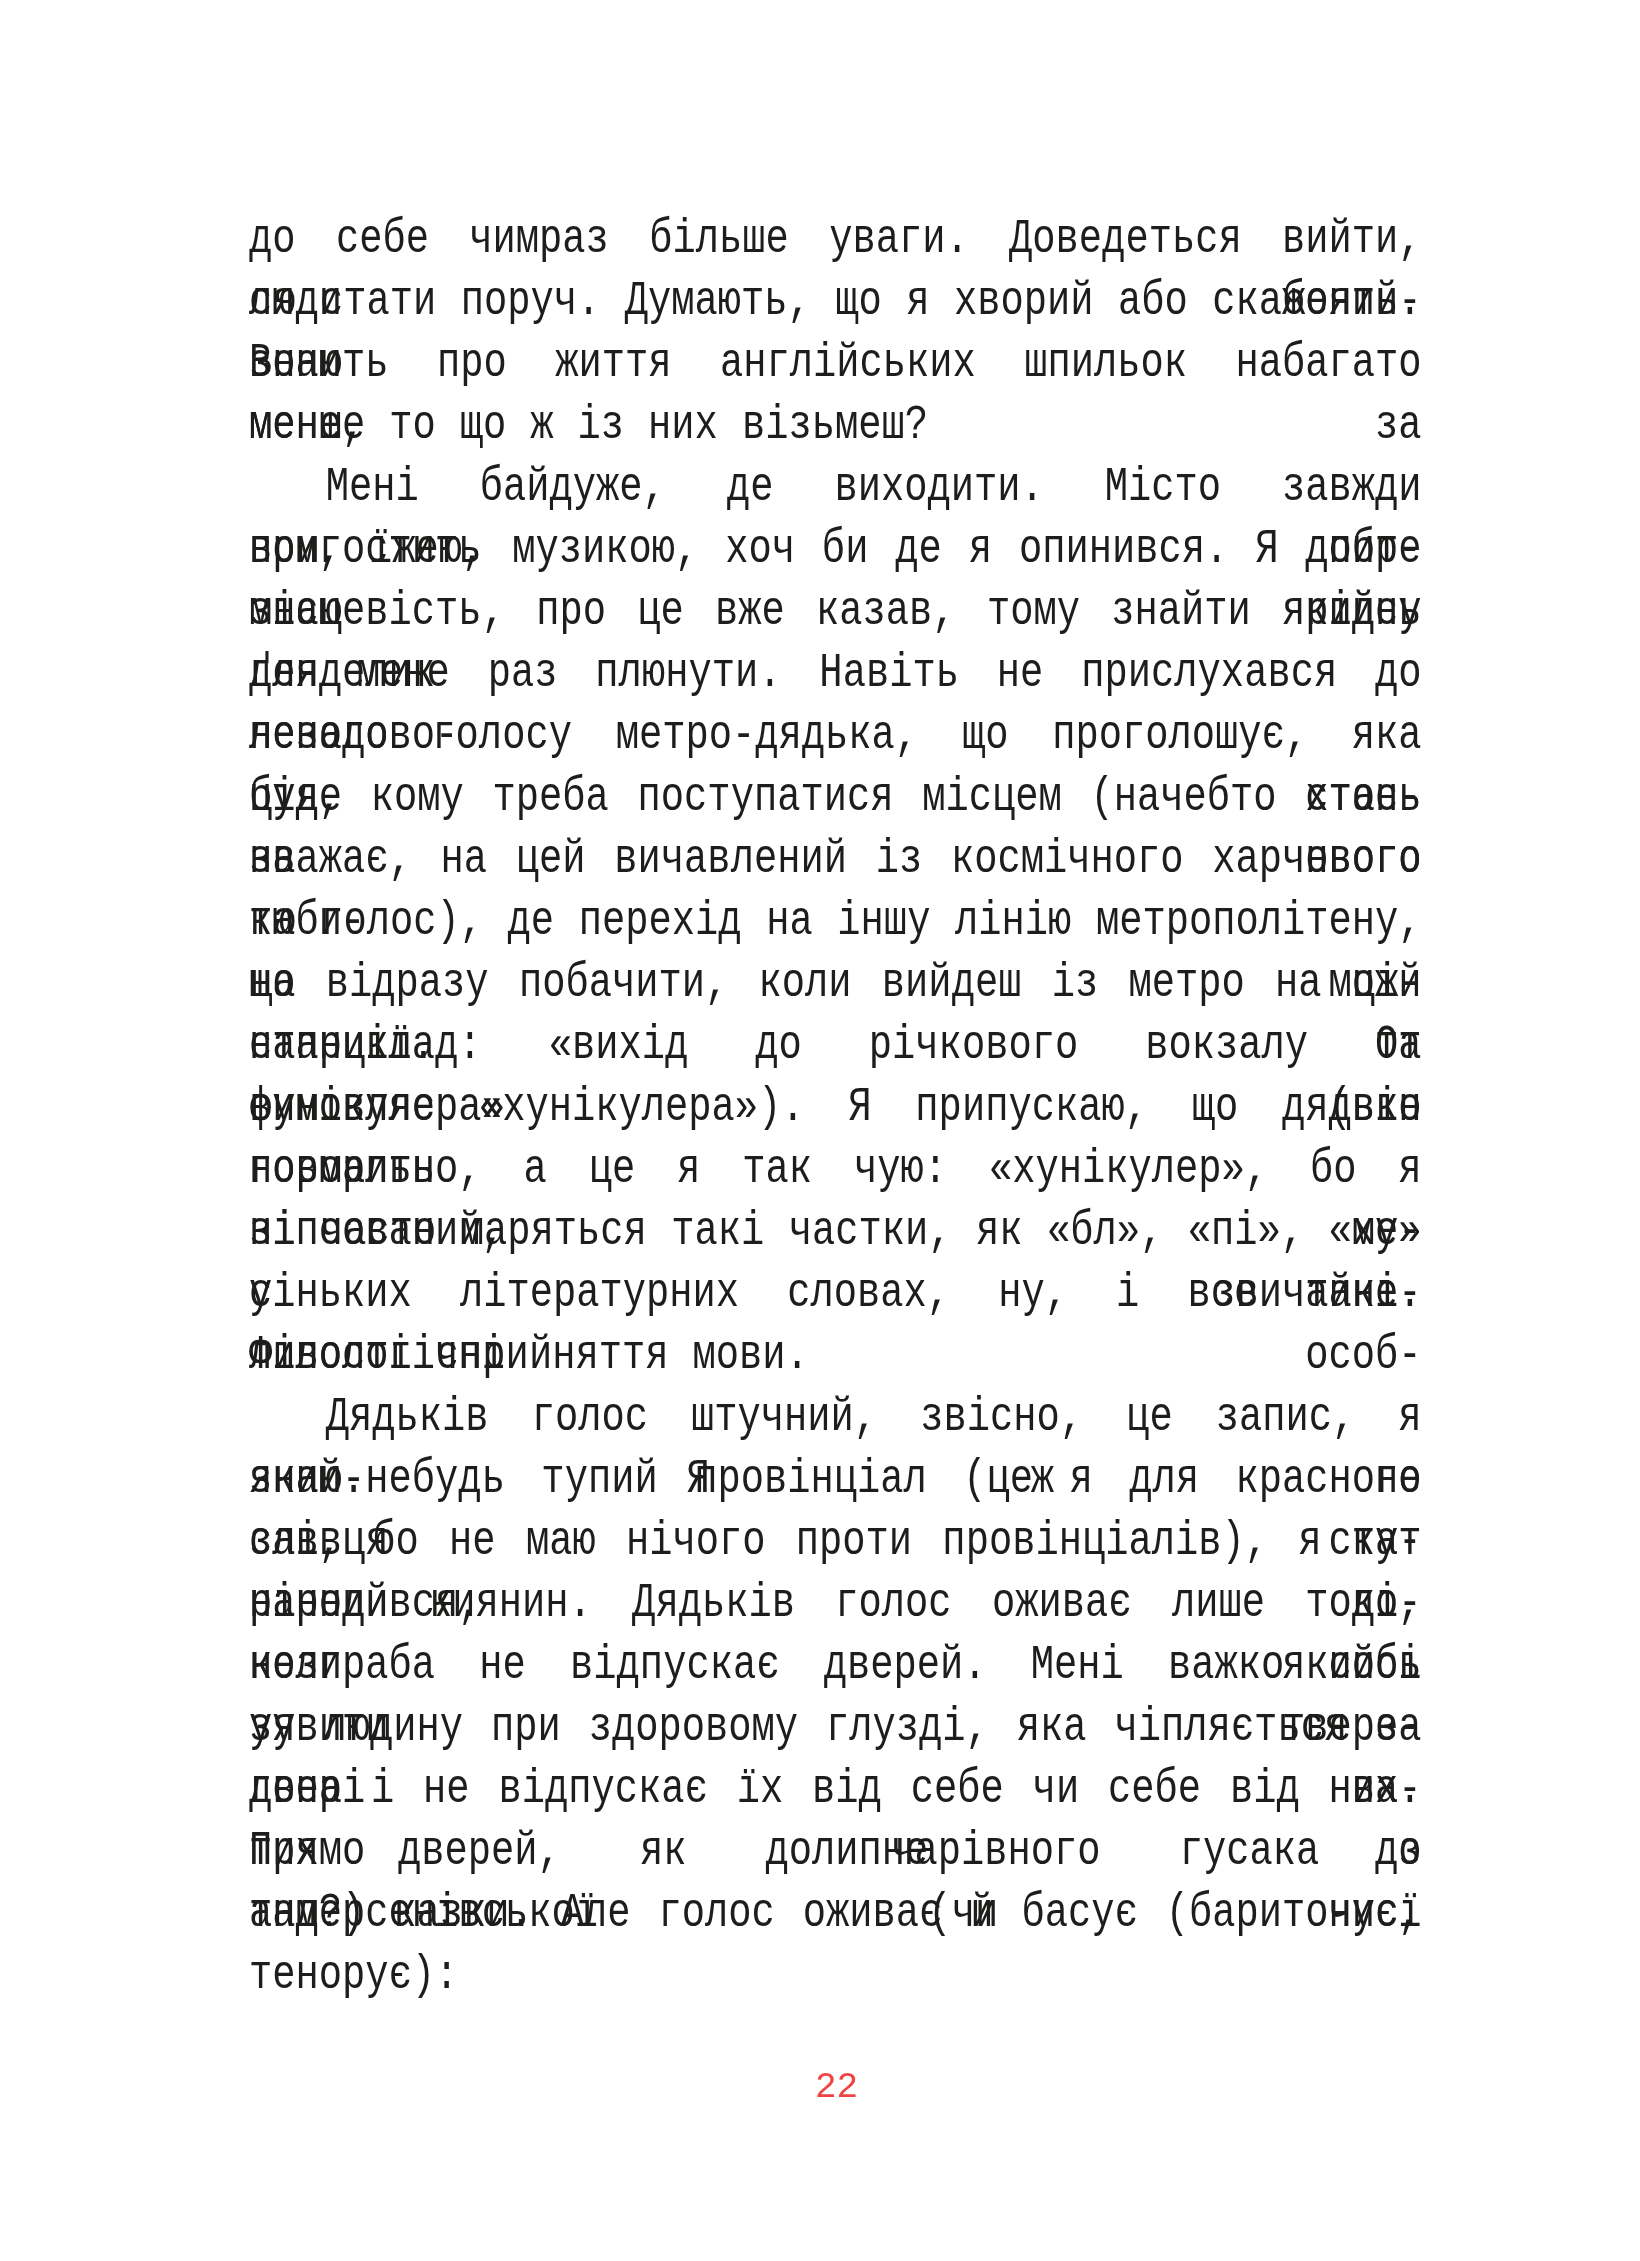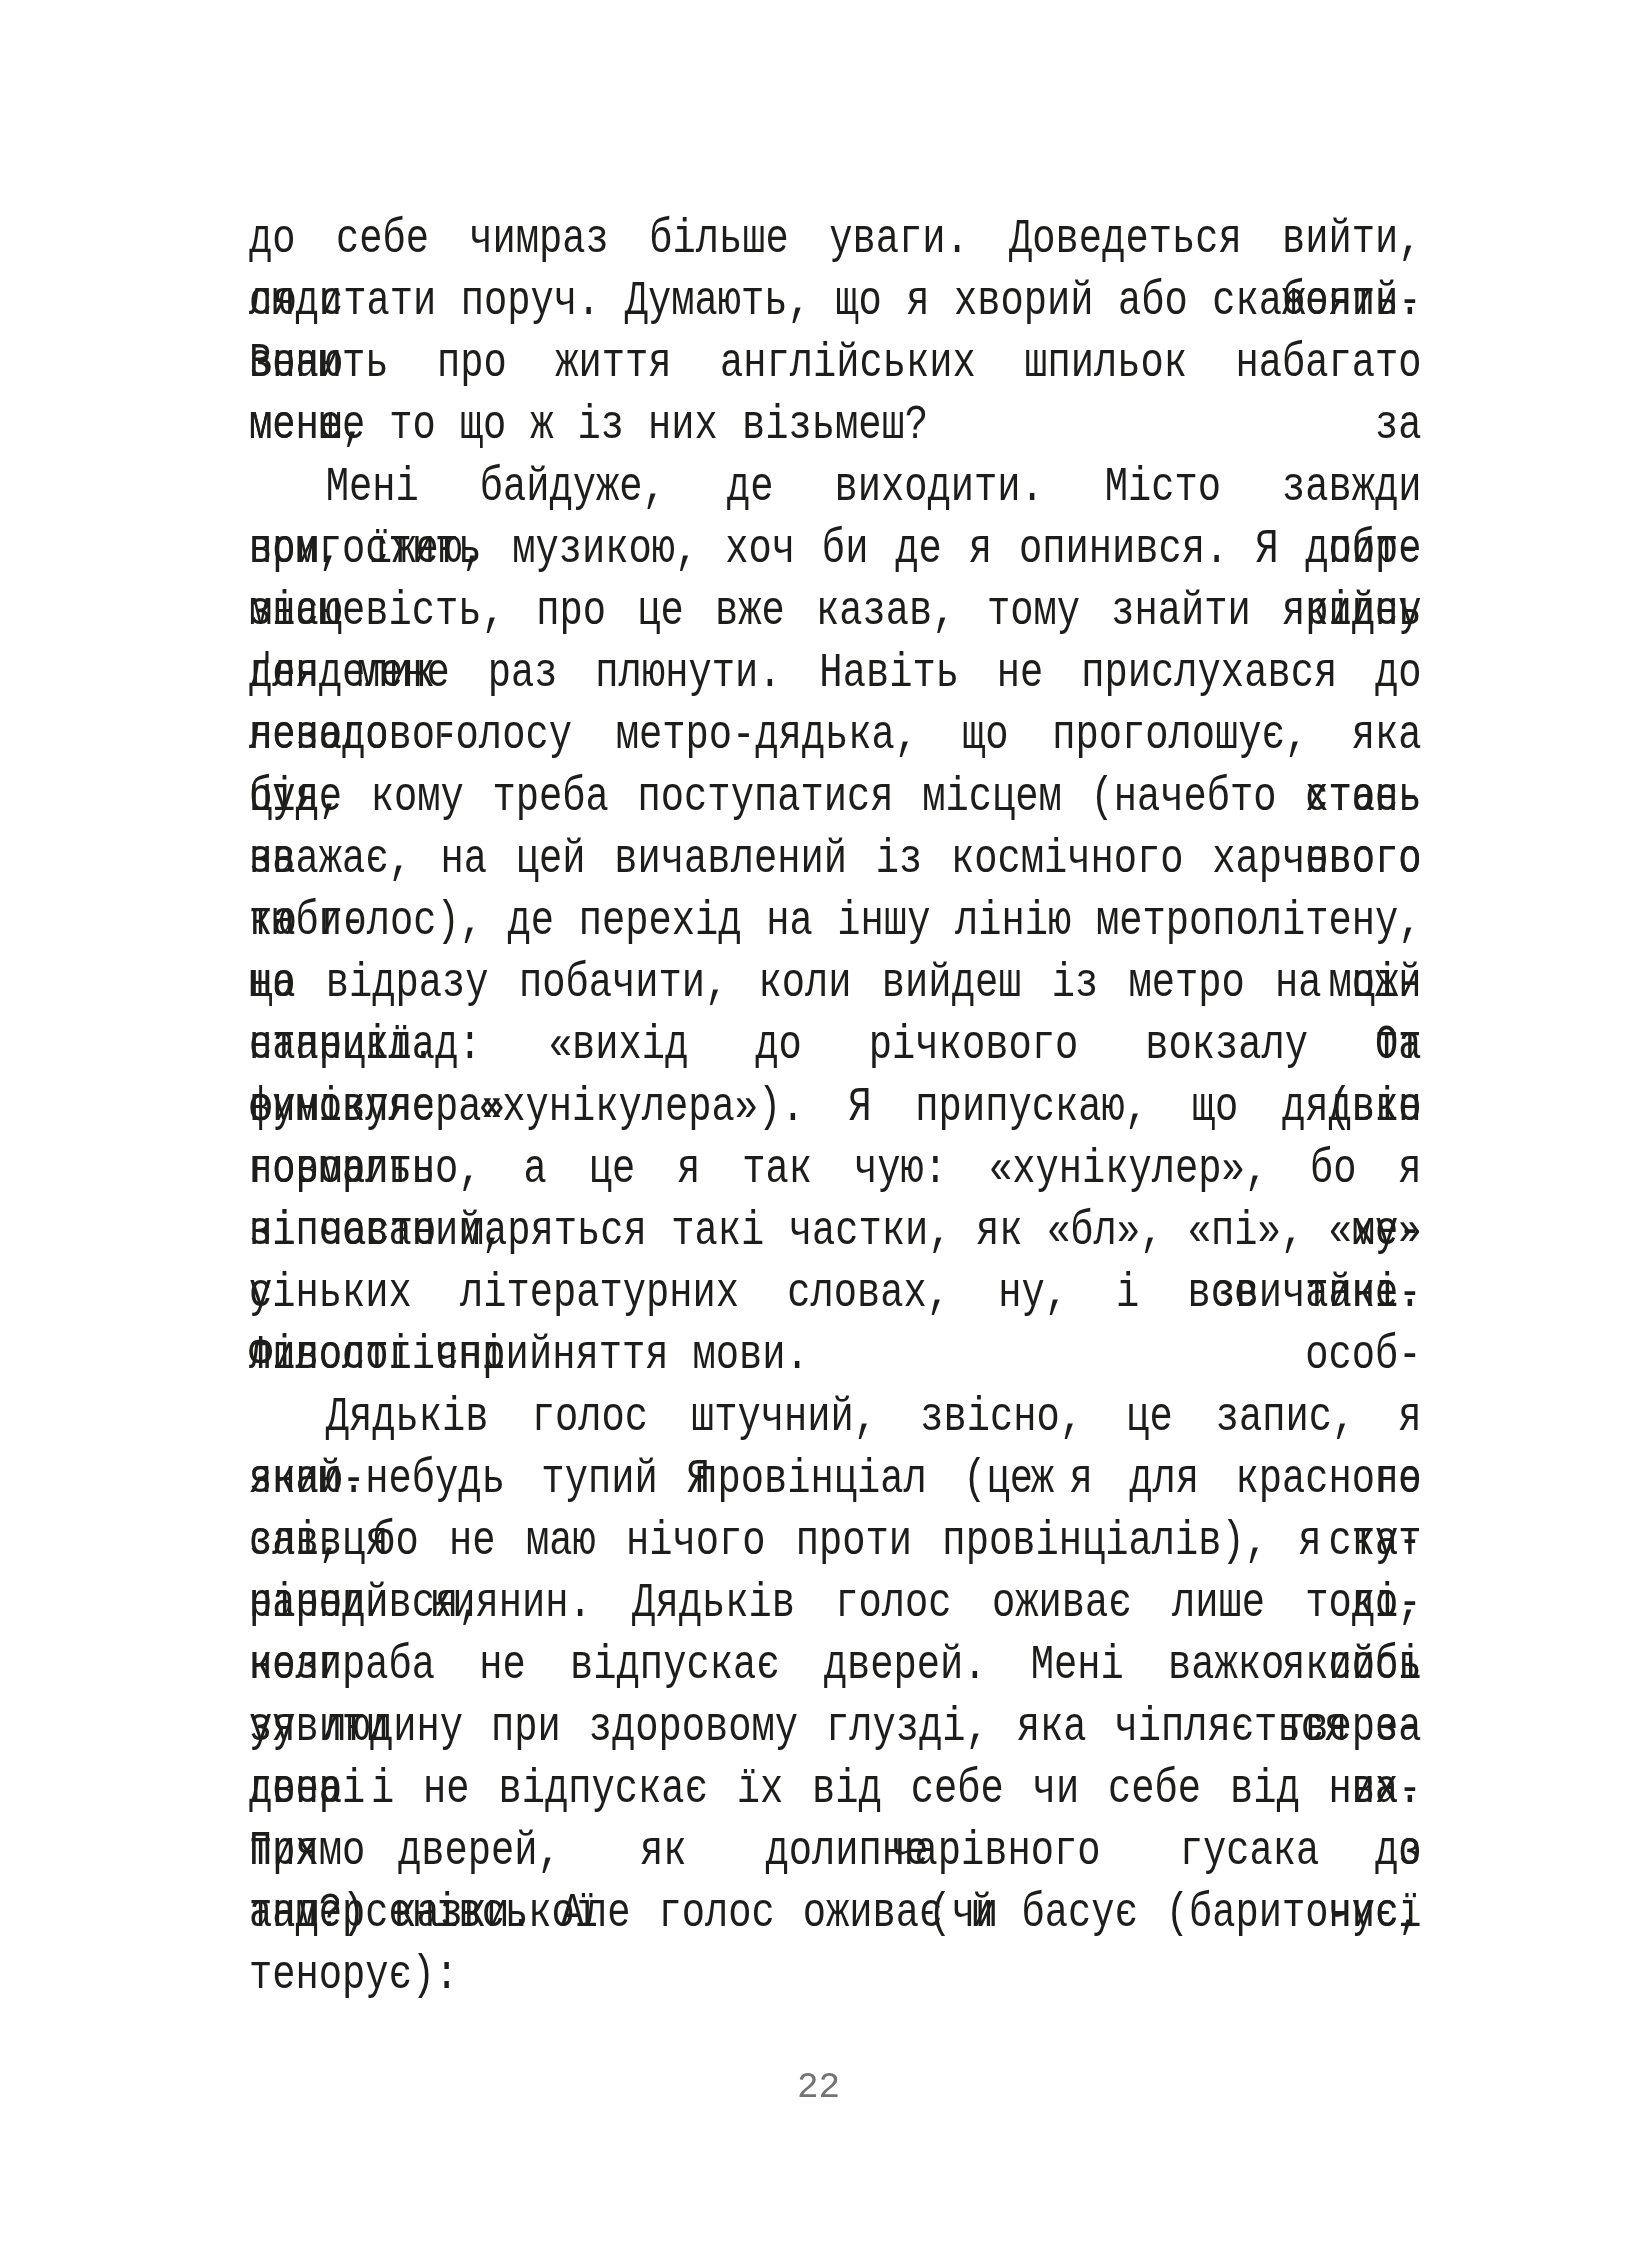--- a/index.html
+++ b/index.html
@@ -37,27 +37,27 @@
     word-spacing: 0.9px;
   }
   .line.indent {
     text-indent: 95px;
   }
   .line.para-end {
     text-align-last: left;
   }
   .folio {
     position: absolute;
-    left: 231px;
+    left: 249px;
     top: 2068px;
     width: 1175px;
     text-align: center;
     font-size: 36px;
     line-height: 39px;
-    color: #737373;
+    color: #ef4444;
   }
 </style>
 </head>
 <body>
 
 <div class="book-page">
   <div class="text-block" id="text-block">
       <div class="paragraph">
         <div class="line">до себе чимраз більше уваги. Доведеться вийти, люди боять-</div>
         <div class="line">ся стати поруч. Думають, що я хворий або скажений. Вони</div>

